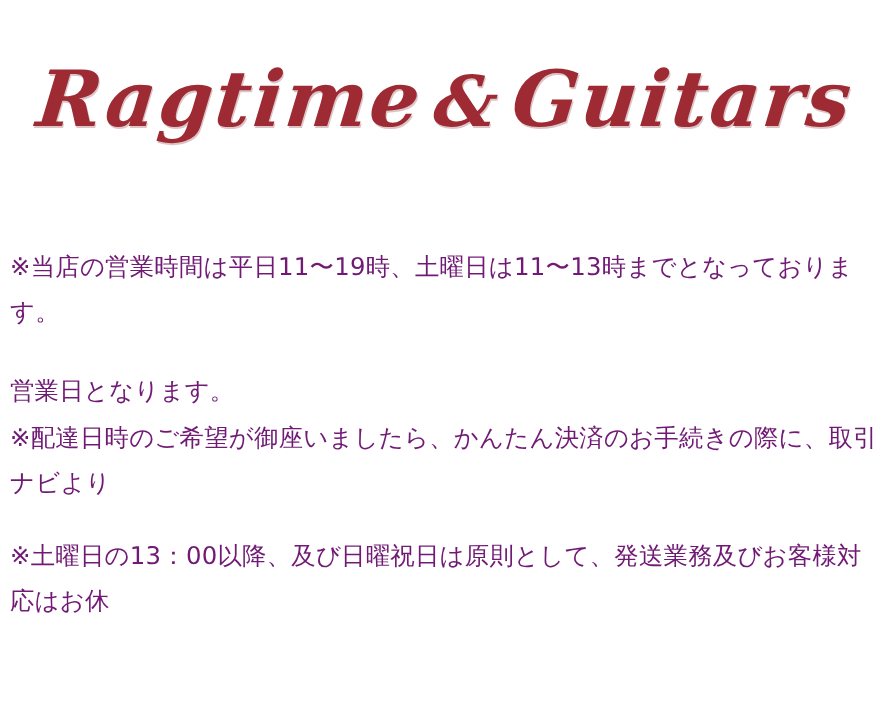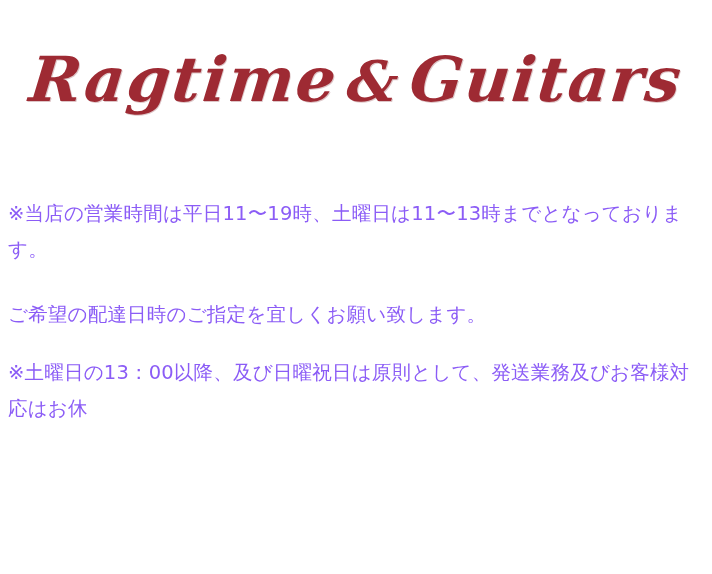--- a/index.html
+++ b/index.html
@@ -53,21 +53,21 @@
   .notices {
     position: absolute;
     top: 196px;
     left: 8px;
     width: 696px;
   }
   .para {
     font-family: "DejaVu Sans", "Liberation Sans", sans-serif;
     font-size: 19.5px;
     line-height: 36px;
-    color: #8b5cf6;
+    color: #701a75;
     margin: 0;
     letter-spacing: 0.2px;
     text-align: left;
   }
   .gap-lg { height: 27px; }
   .gap-sm { height: 2px; }
   .gap-md { height: 22px; }
 </style>
 </head>
 <body>
@@ -79,24 +79,25 @@
       <span>Ragtime</span><span class="amp">&amp;</span><span>Guitars</span>
     </div>
   </div>
 
   <div class="notices">
 
     <p class="para">※当店の営業時間は平日11〜19時、土曜日は11〜13時までとなっております。</p>
 
     <div class="gap-lg"></div>
 
+    <p class="para">営業日となります。</p>
 
     <div class="gap-sm"></div>
 
-    <p class="para">ご希望の配達日時のご指定を宜しくお願い致します。</p>
+    <p class="para">※配達日時のご希望が御座いましたら、かんたん決済のお手続きの際に、取引ナビより</p>
 
     <div class="gap-md"></div>
 
     <p class="para">※土曜日の13：00以降、及び日曜祝日は原則として、発送業務及びお客様対応はお休</p>
 
   </div>
 
 </div>
 
 </body></html>

